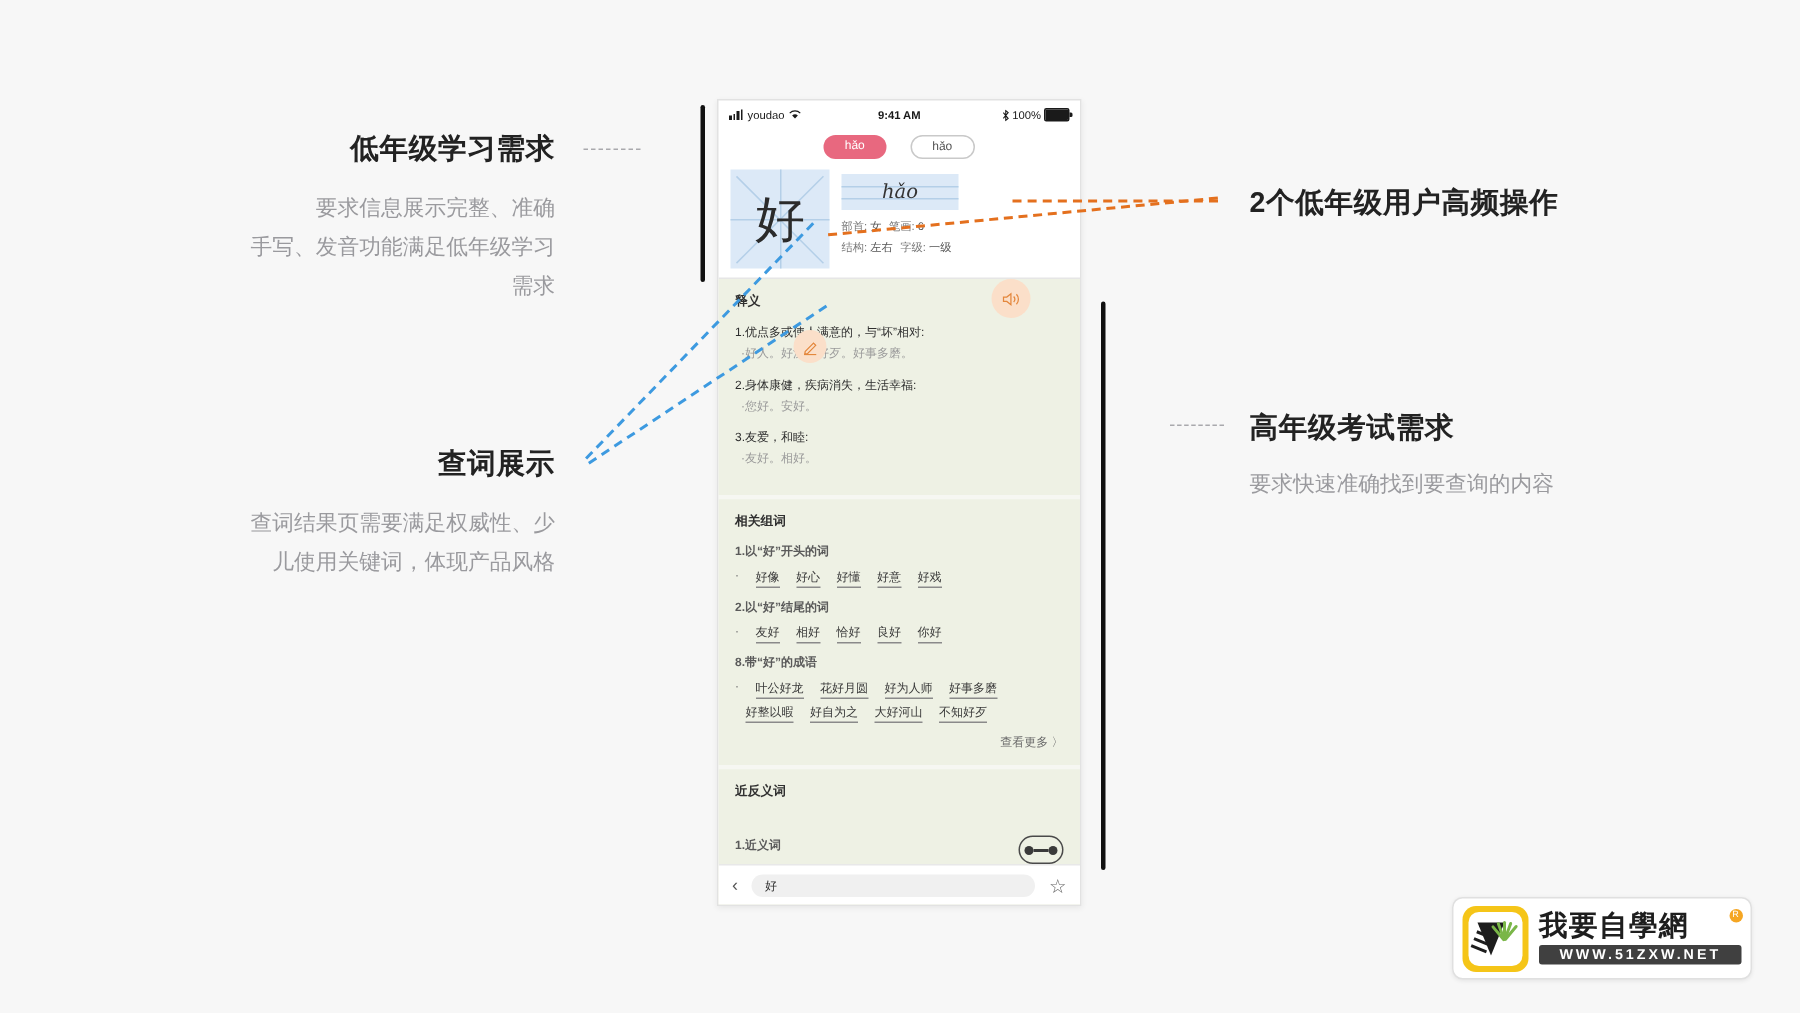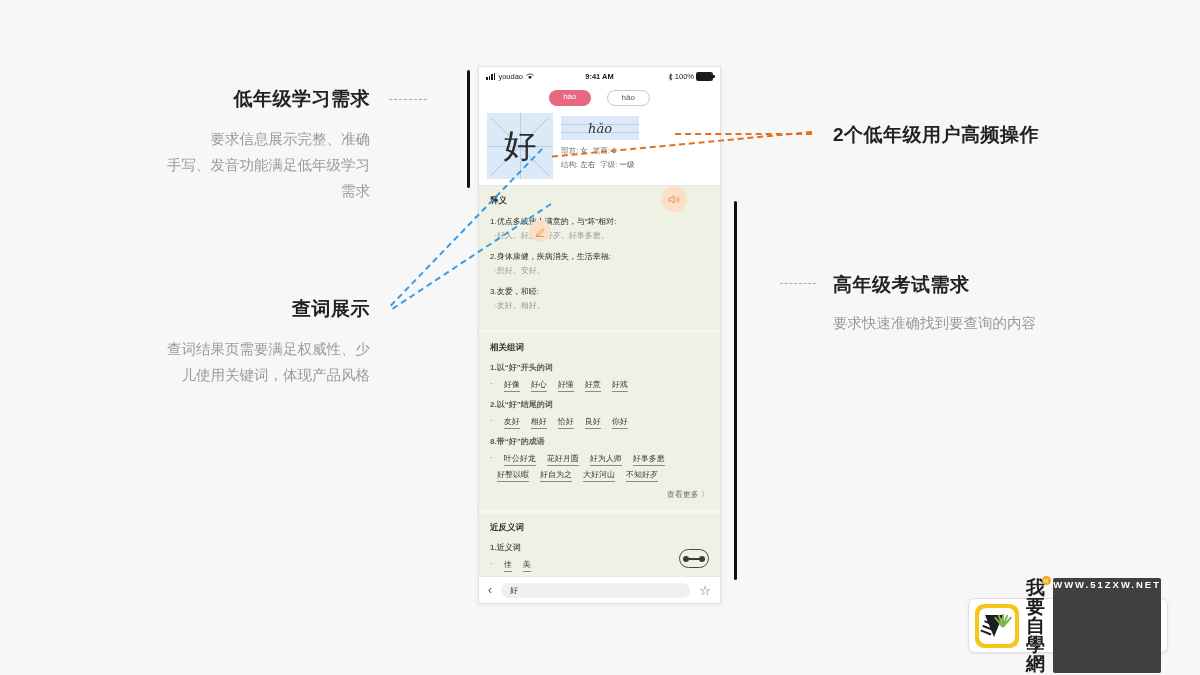--- a/index.html
+++ b/index.html
@@ -154,21 +154,21 @@
     width:36px;height:36px;border-radius:7px;background:#fff;position:relative;overflow:hidden;
   }
   .logo-mark .ladder{position:absolute;left:4px;top:7px;width:11px;height:22px;transform:rotate(22deg);}
   .logo-mark .ladder i{position:absolute;left:0;right:0;height:1.6px;background:#1d1d1d;}
   .logo-mark .tri{
     position:absolute;left:6px;top:7px;width:0;height:0;
     border-left:9px solid transparent;border-right:9px solid transparent;border-top:22px solid #1d1d1d;
   }
   .logo-mark .leaf{position:absolute;left:15px;top:3px;width:18px;height:18px;}
   .logo-mark .leaf span{position:absolute;left:8px;top:3px;width:2.4px;height:13px;background:#7ab648;border-radius:2px;transform-origin:bottom center;}
-  .logo-txt{display:flex;flex-direction:row;gap:3px;flex:1;}
+  .logo-txt{display:flex;flex-direction:column;gap:3px;flex:1;}
   .logo-cn{font-size:19px;font-weight:bold;color:#1e1e1e;letter-spacing:1px;line-height:1;position:relative;}
   .logo-cn .rdot{
     position:absolute;right:-1px;top:-2px;width:9px;height:9px;border-radius:50%;
     background:#f5a623;color:#fff;font-size:6px;display:flex;align-items:center;justify-content:center;font-weight:normal;
   }
   .logo-url{
     background:#404040;color:#fff;font-size:9.5px;font-weight:bold;letter-spacing:2px;
     text-align:center;border-radius:2px;padding:2px 0;line-height:1;
   }
 </style>
@@ -339,21 +339,21 @@
 
         <div class="more">查看更多 〉</div>
       </div>
 
       <div class="gsec-gap"></div>
 
       <div class="gsection" style="padding-bottom:14px">
         <div class="gsec-title">近反义词</div>
         <div class="syn-flex">
           <div>
-            <div class="sub-label" style="margin-top:0">1.近义词</div>
+            <div class="sub-label" style="margin-top:16px">1.近义词</div>
             <div class="word-row">
               <span class="dot">·</span>
               <span class="word">佳</span>
               <span class="word">美</span>
             </div>
           </div>
           <div class="syn-badge">
             <span class="d"></span>
             <span class="bar"></span>
             <span class="d"></span>

